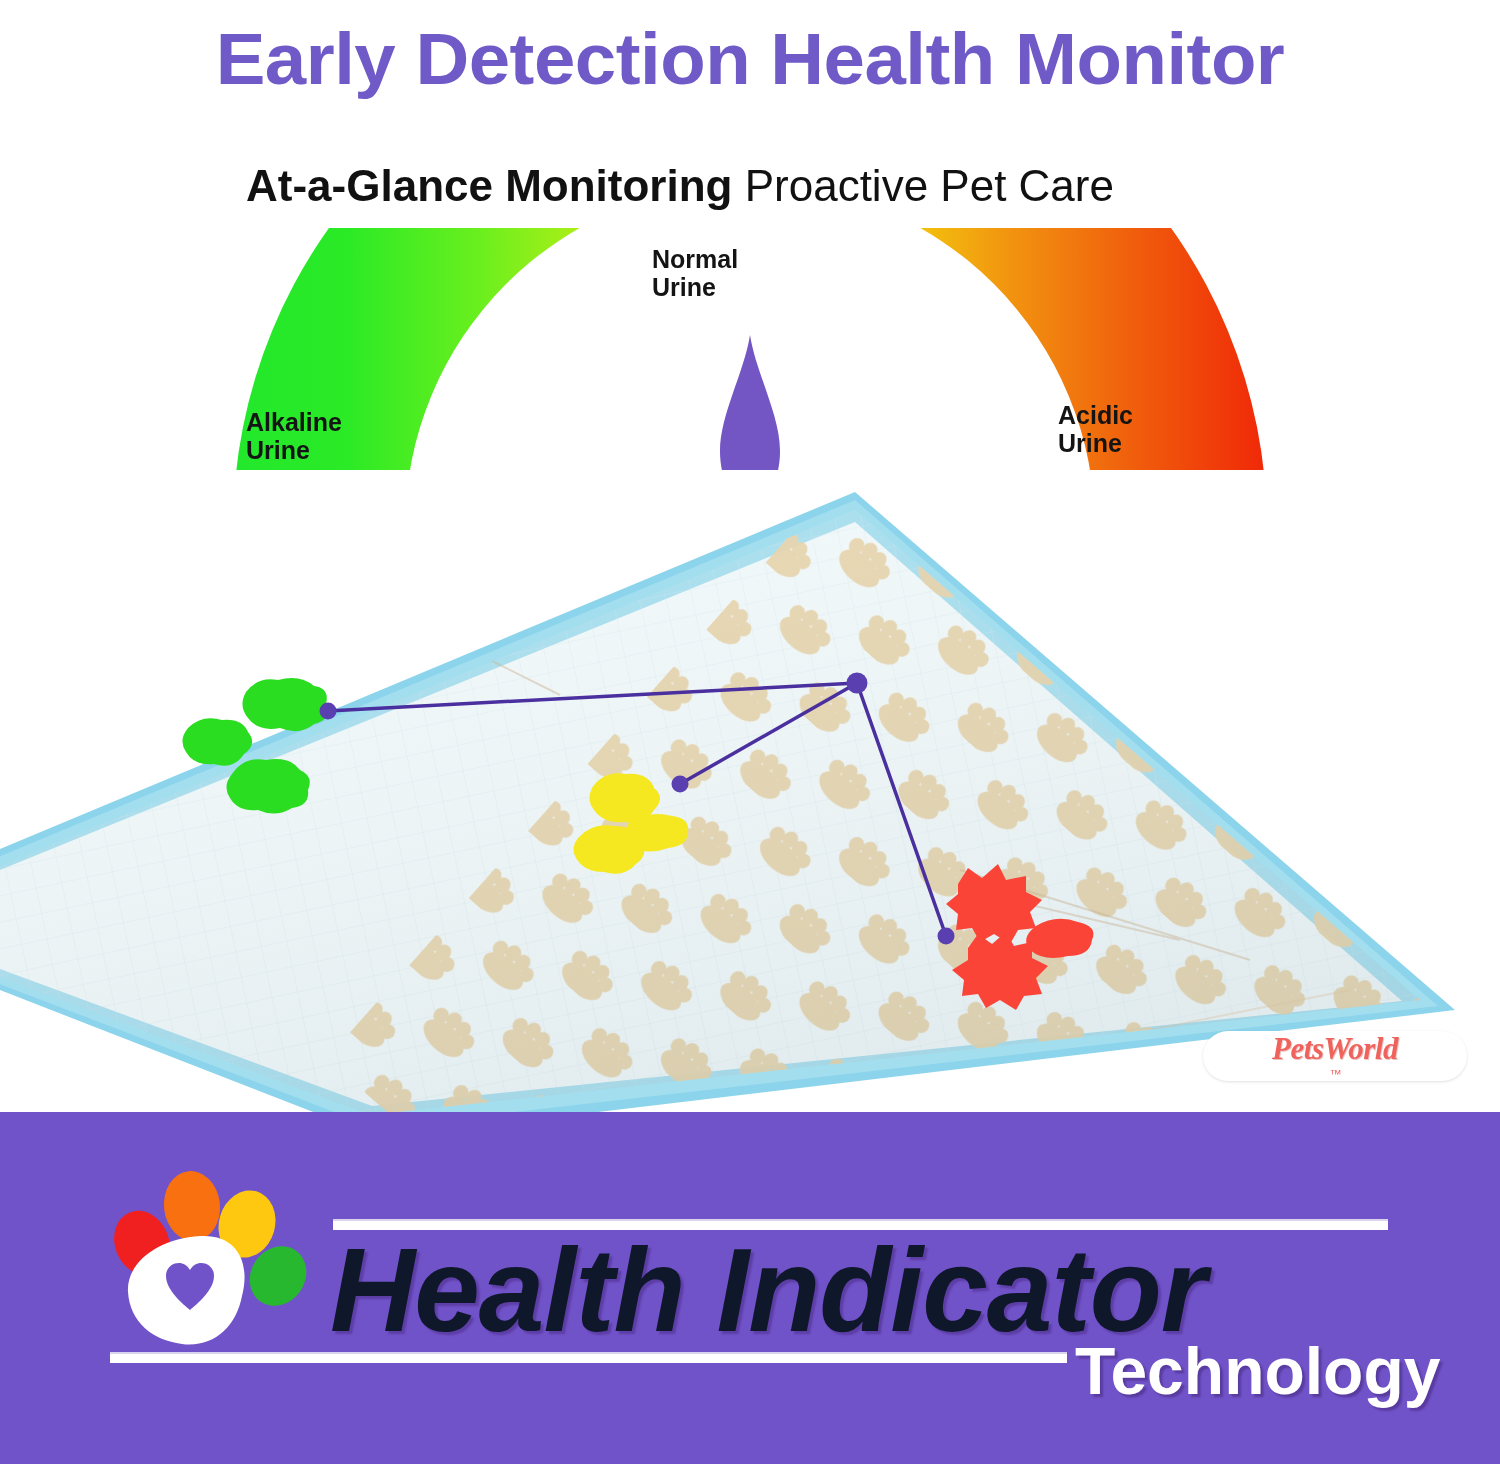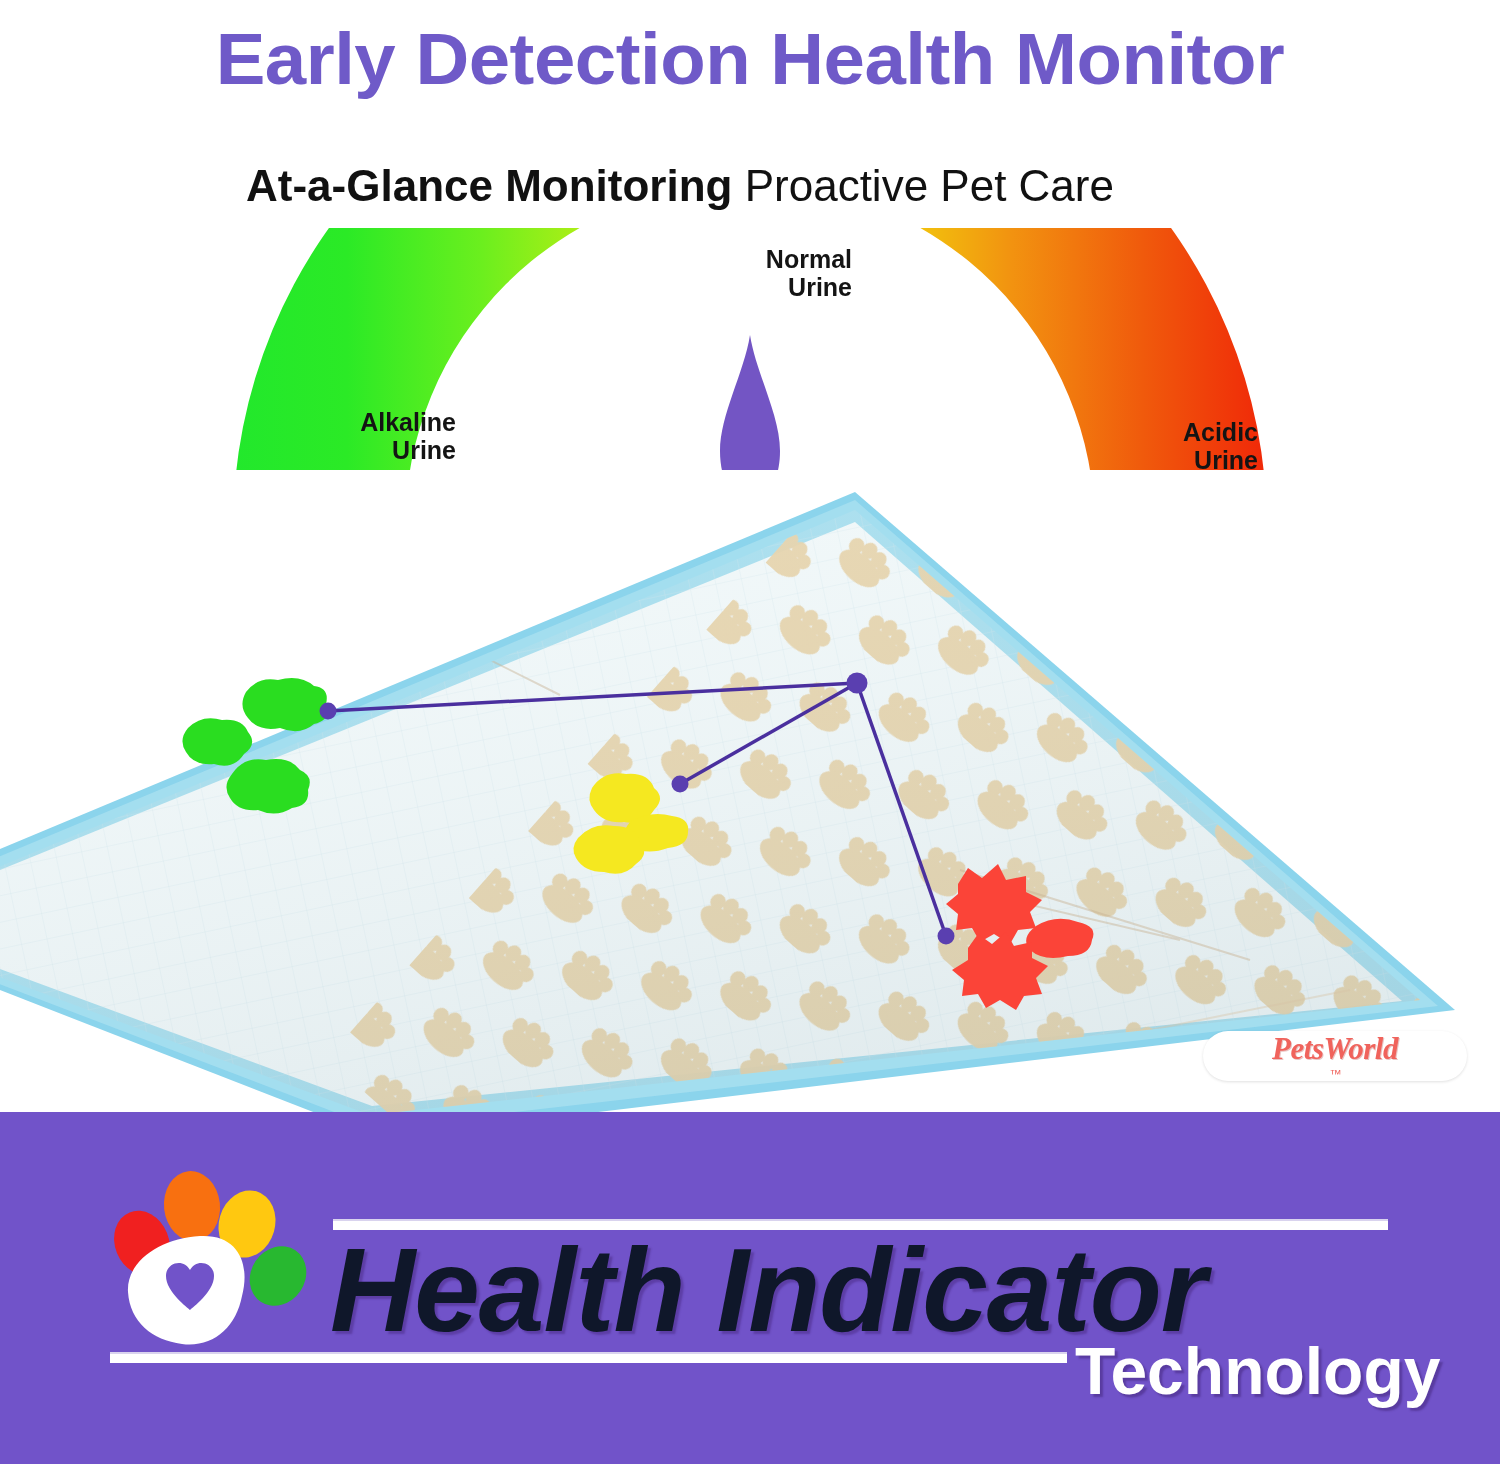--- a/index.html
+++ b/index.html
@@ -18,26 +18,26 @@
     position:absolute;left:0;top:108px;width:1360px;text-align:center;
     font-size:44px;color:#111111;white-space:nowrap;margin-top:40px;
   }
   #subtitle .b{font-weight:bold;}
   #subtitle .r{font-weight:normal;}
 
   
   #gauge{position:absolute;left:233px;top:228px;width:1035px;height:310px;}
   #gauge svg{display:block;}
   .gauge-label{
-    position:absolute;text-align:right;font-size:25px;font-weight:bold;
+    position:absolute;text-align:left;font-size:25px;font-weight:bold;
     color:#141414;line-height:1.12;white-space:nowrap;
   }
   #lbl-normal{left:652px;top:245px;width:200px;}
   #lbl-alkaline{left:246px;top:408px;width:210px;}
-  #lbl-acidic{left:1058px;top:418px;width:200px;}
+  #lbl-acidic{left:1058px;top:401px;width:200px;}
 
   
   #pad{position:absolute;left:0;top:470px;width:1500px;height:645px;overflow:hidden;background:#ffffff;}
   #pad svg{display:block;}
 
   
   #petsworld{
     position:absolute;left:1203px;top:1031px;width:264px;height:50px;
     background:#ffffff;border-radius:26px;
     display:flex;align-items:center;justify-content:center;

